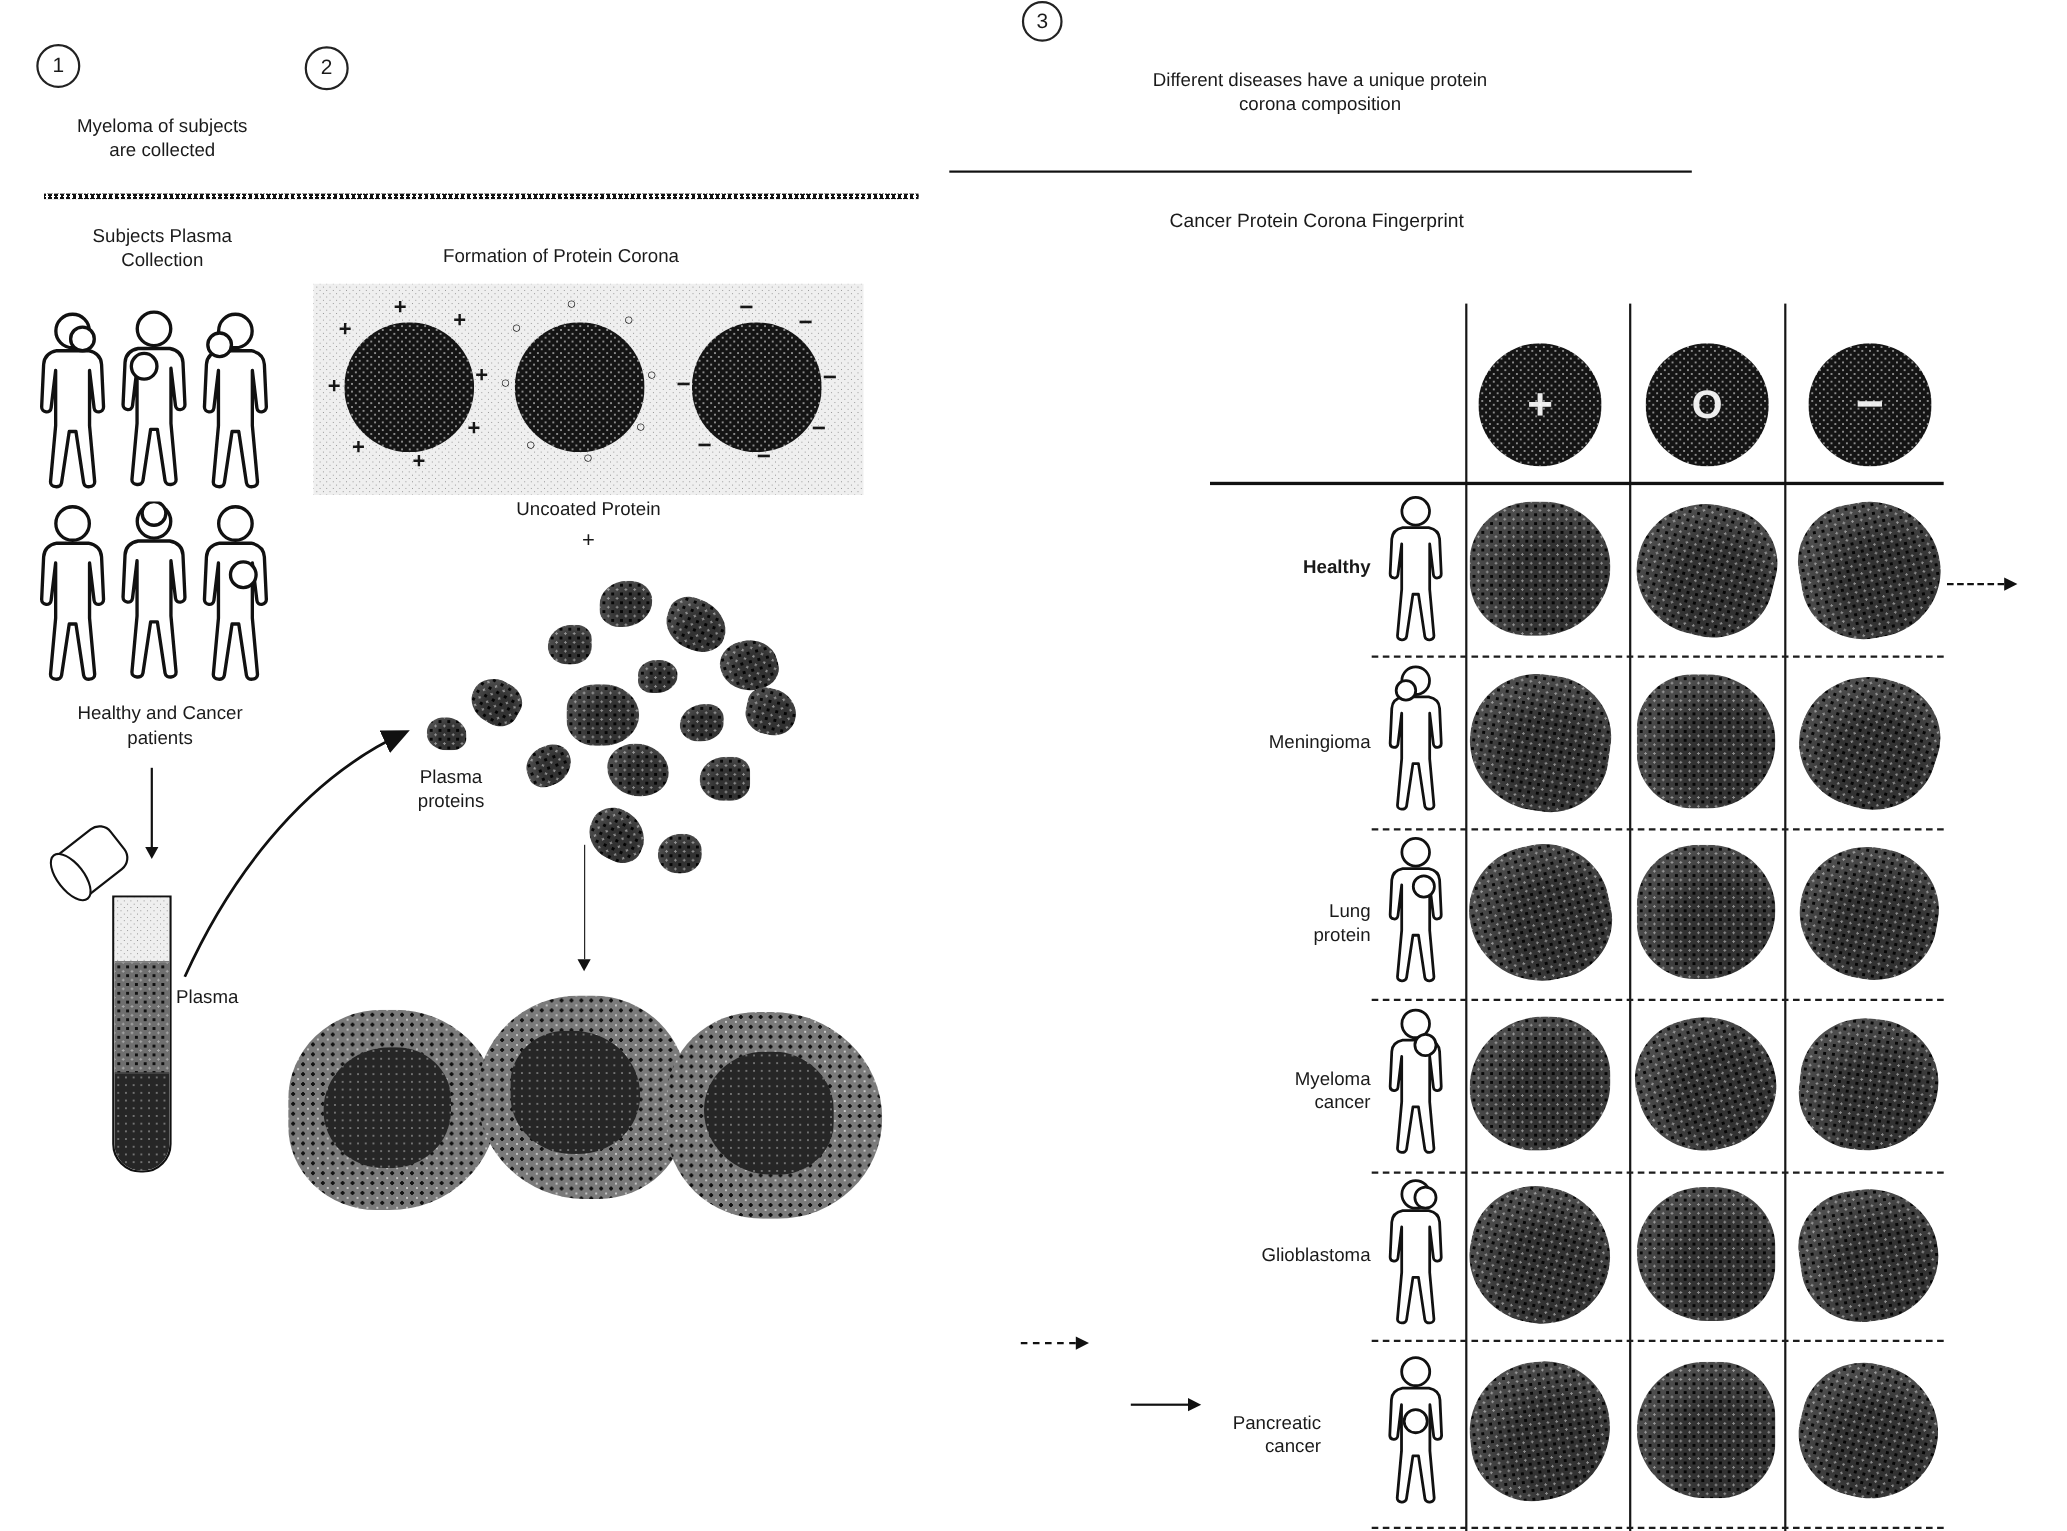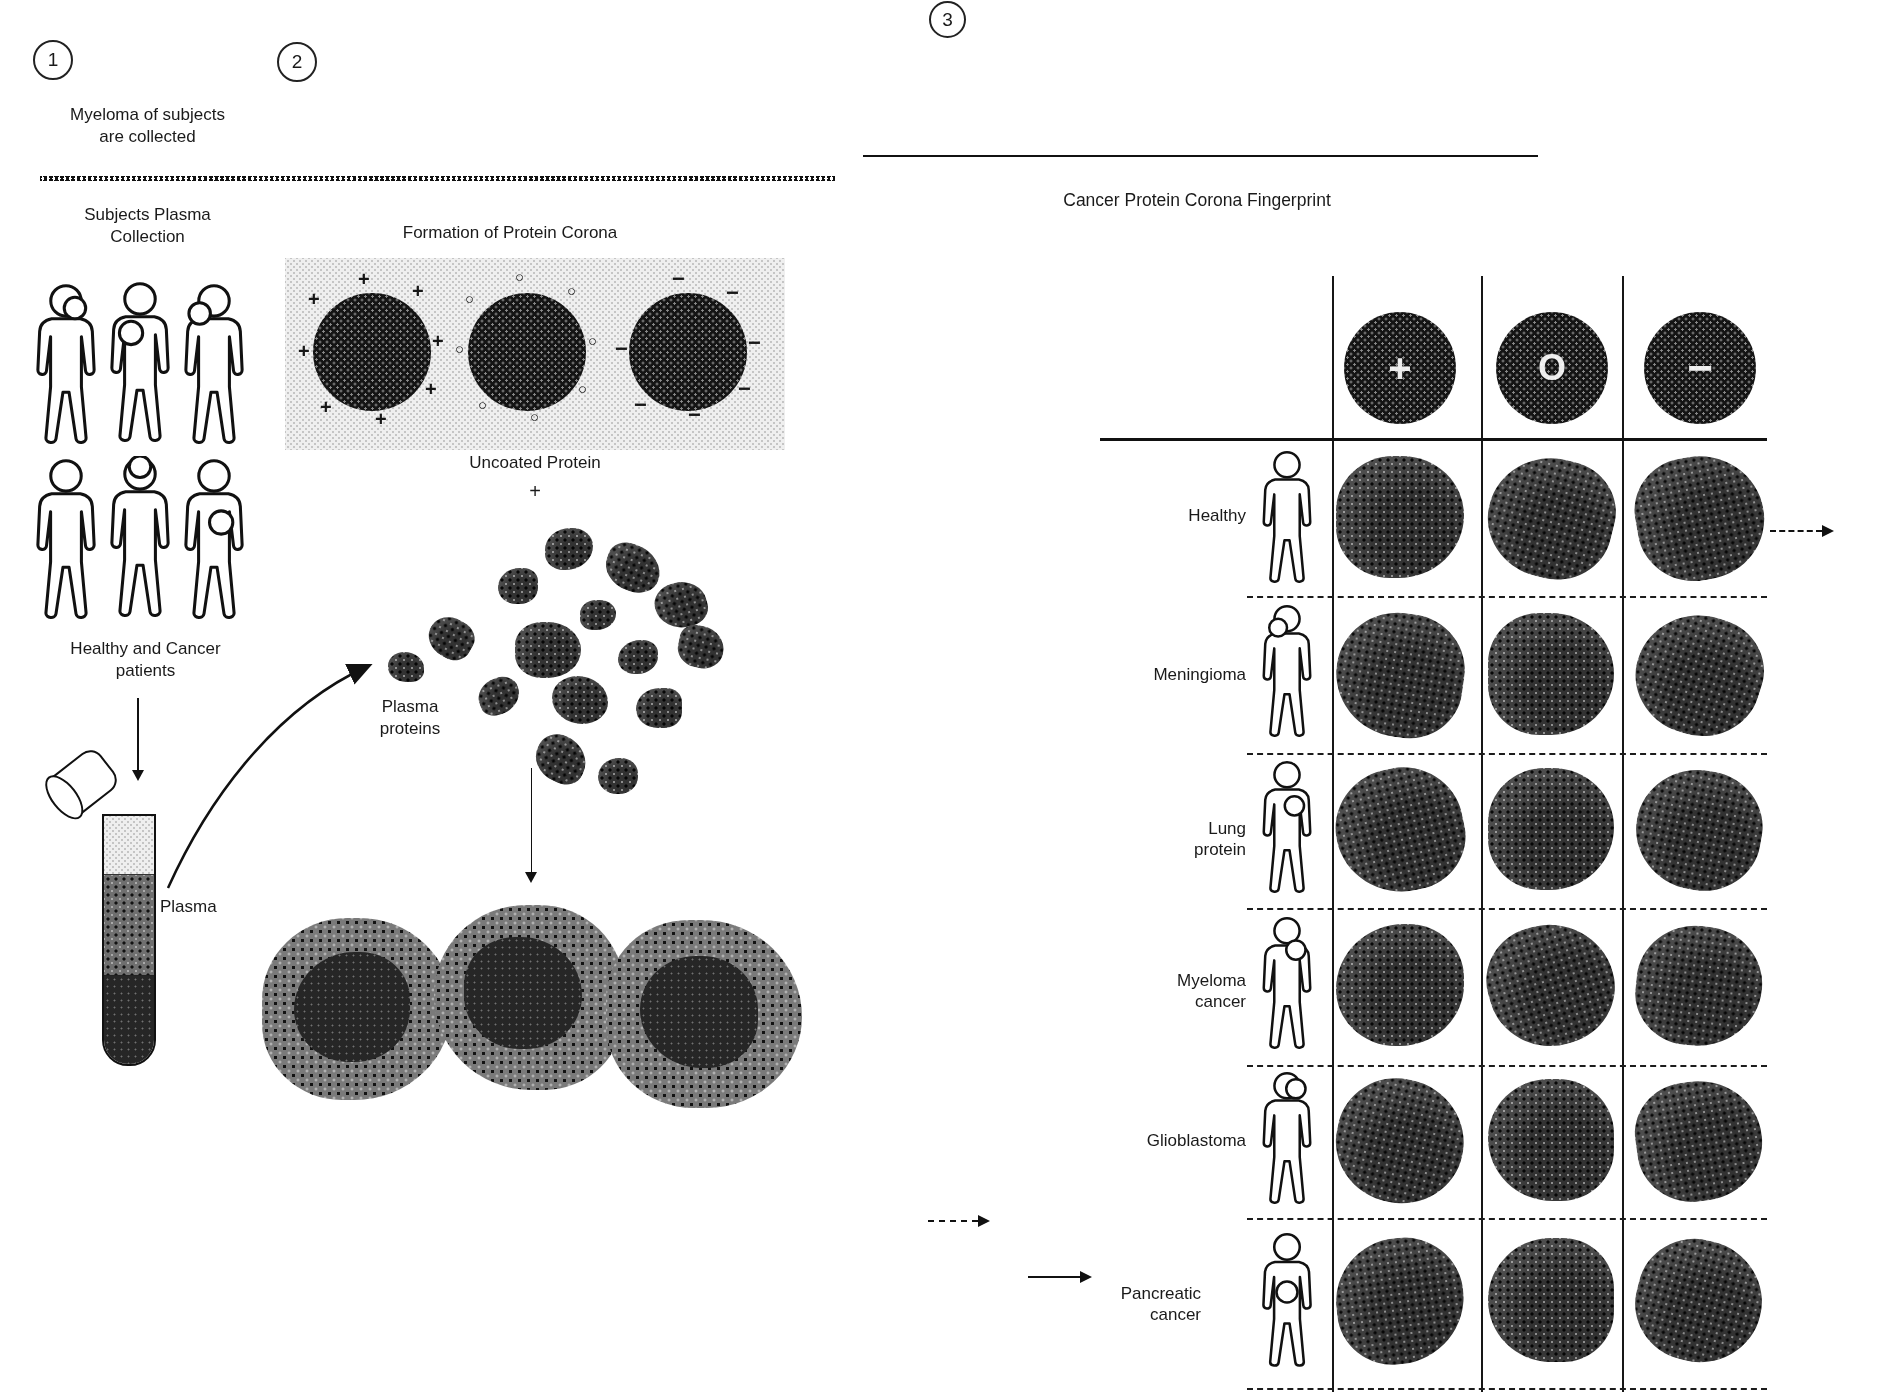--- a/index.html
+++ b/index.html
@@ -205,20 +205,22 @@
   <div class="abs ht-outer" style="left:606px;top:920px;width:196px;height:188px;border-radius:45% 55% 52% 48%;">
     <div class="ht-deep abs" style="left:34px;top:36px;width:118px;height:112px;border-radius:50% 50% 45% 55%;"></div>
   </div>
 
   <div class="abs arr-r dashed" style="left:928px;top:1220px;width:50px;"></div>
   <div class="abs arr-r" style="left:1028px;top:1276px;width:52px;"></div>
 
   <div class="abs step-badge" style="left:929px;top:1px;width:33px;height:33px;">
     <span>3</span>
   </div>
+  <div class="abs lbl preline" style="left:1000px;top:62px;width:400px;">Different diseases have a unique protein
+corona composition</div>
   <div class="abs" style="left:863px;top:155px;width:675px;border-top:2.5px solid #111;"></div>
 
   <div class="abs lbl" style="left:1022px;top:189px;width:350px;font-size:17.5px;">Cancer Protein Corona Fingerprint</div>
 
   <div class="abs vline" style="left:1332px;top:276px;height:1116px;"></div>
   <div class="abs vline" style="left:1481px;top:276px;height:1116px;"></div>
   <div class="abs vline" style="left:1622px;top:276px;height:1116px;"></div>
   <div class="abs hline" style="left:1100px;top:438px;width:667px;"></div>
   <div class="abs rowsep" style="left:1247px;top:596px;width:520px;"></div>
   <div class="abs rowsep" style="left:1247px;top:753px;width:520px;"></div>
@@ -230,21 +232,21 @@
   <div class="abs ht-dark" style="left:1344px;top:312px;width:112px;height:112px;border-radius:50%;display:flex;align-items:center;justify-content:center;">
     <span class="col-symbol" style="font-size:40px;">+</span>
   </div>
   <div class="abs ht-dark" style="left:1496px;top:312px;width:112px;height:112px;border-radius:50%;display:flex;align-items:center;justify-content:center;">
     <span class="col-symbol" style="font-size:36px;">O</span>
   </div>
   <div class="abs ht-dark" style="left:1644px;top:312px;width:112px;height:112px;border-radius:50%;display:flex;align-items:center;justify-content:center;">
     <span class="col-symbol" style="font-size:44px;">−</span>
   </div>
 
-  <div class="abs row-label" style="left:1041px;top:505px;">Healthy</div>
+  <div class="abs row-label" style="left:1041px;top:505px;font-weight:bold;">Healthy</div>
   <div class="abs row-label" style="left:1041px;top:664px;">Meningioma</div>
   <div class="abs row-label preline" style="left:1041px;top:818px;">Lung
 protein</div>
   <div class="abs row-label preline" style="left:1041px;top:970px;">Myeloma
 cancer</div>
   <div class="abs row-label" style="left:1041px;top:1130px;">Glioblastoma</div>
   <div class="abs row-label preline" style="left:996px;top:1283px;">Pancreatic
 cancer</div>
 
   <svg class="person" viewBox="0 0 44 96" style="left:1254px;top:450px;width:66px;height:142px;">

